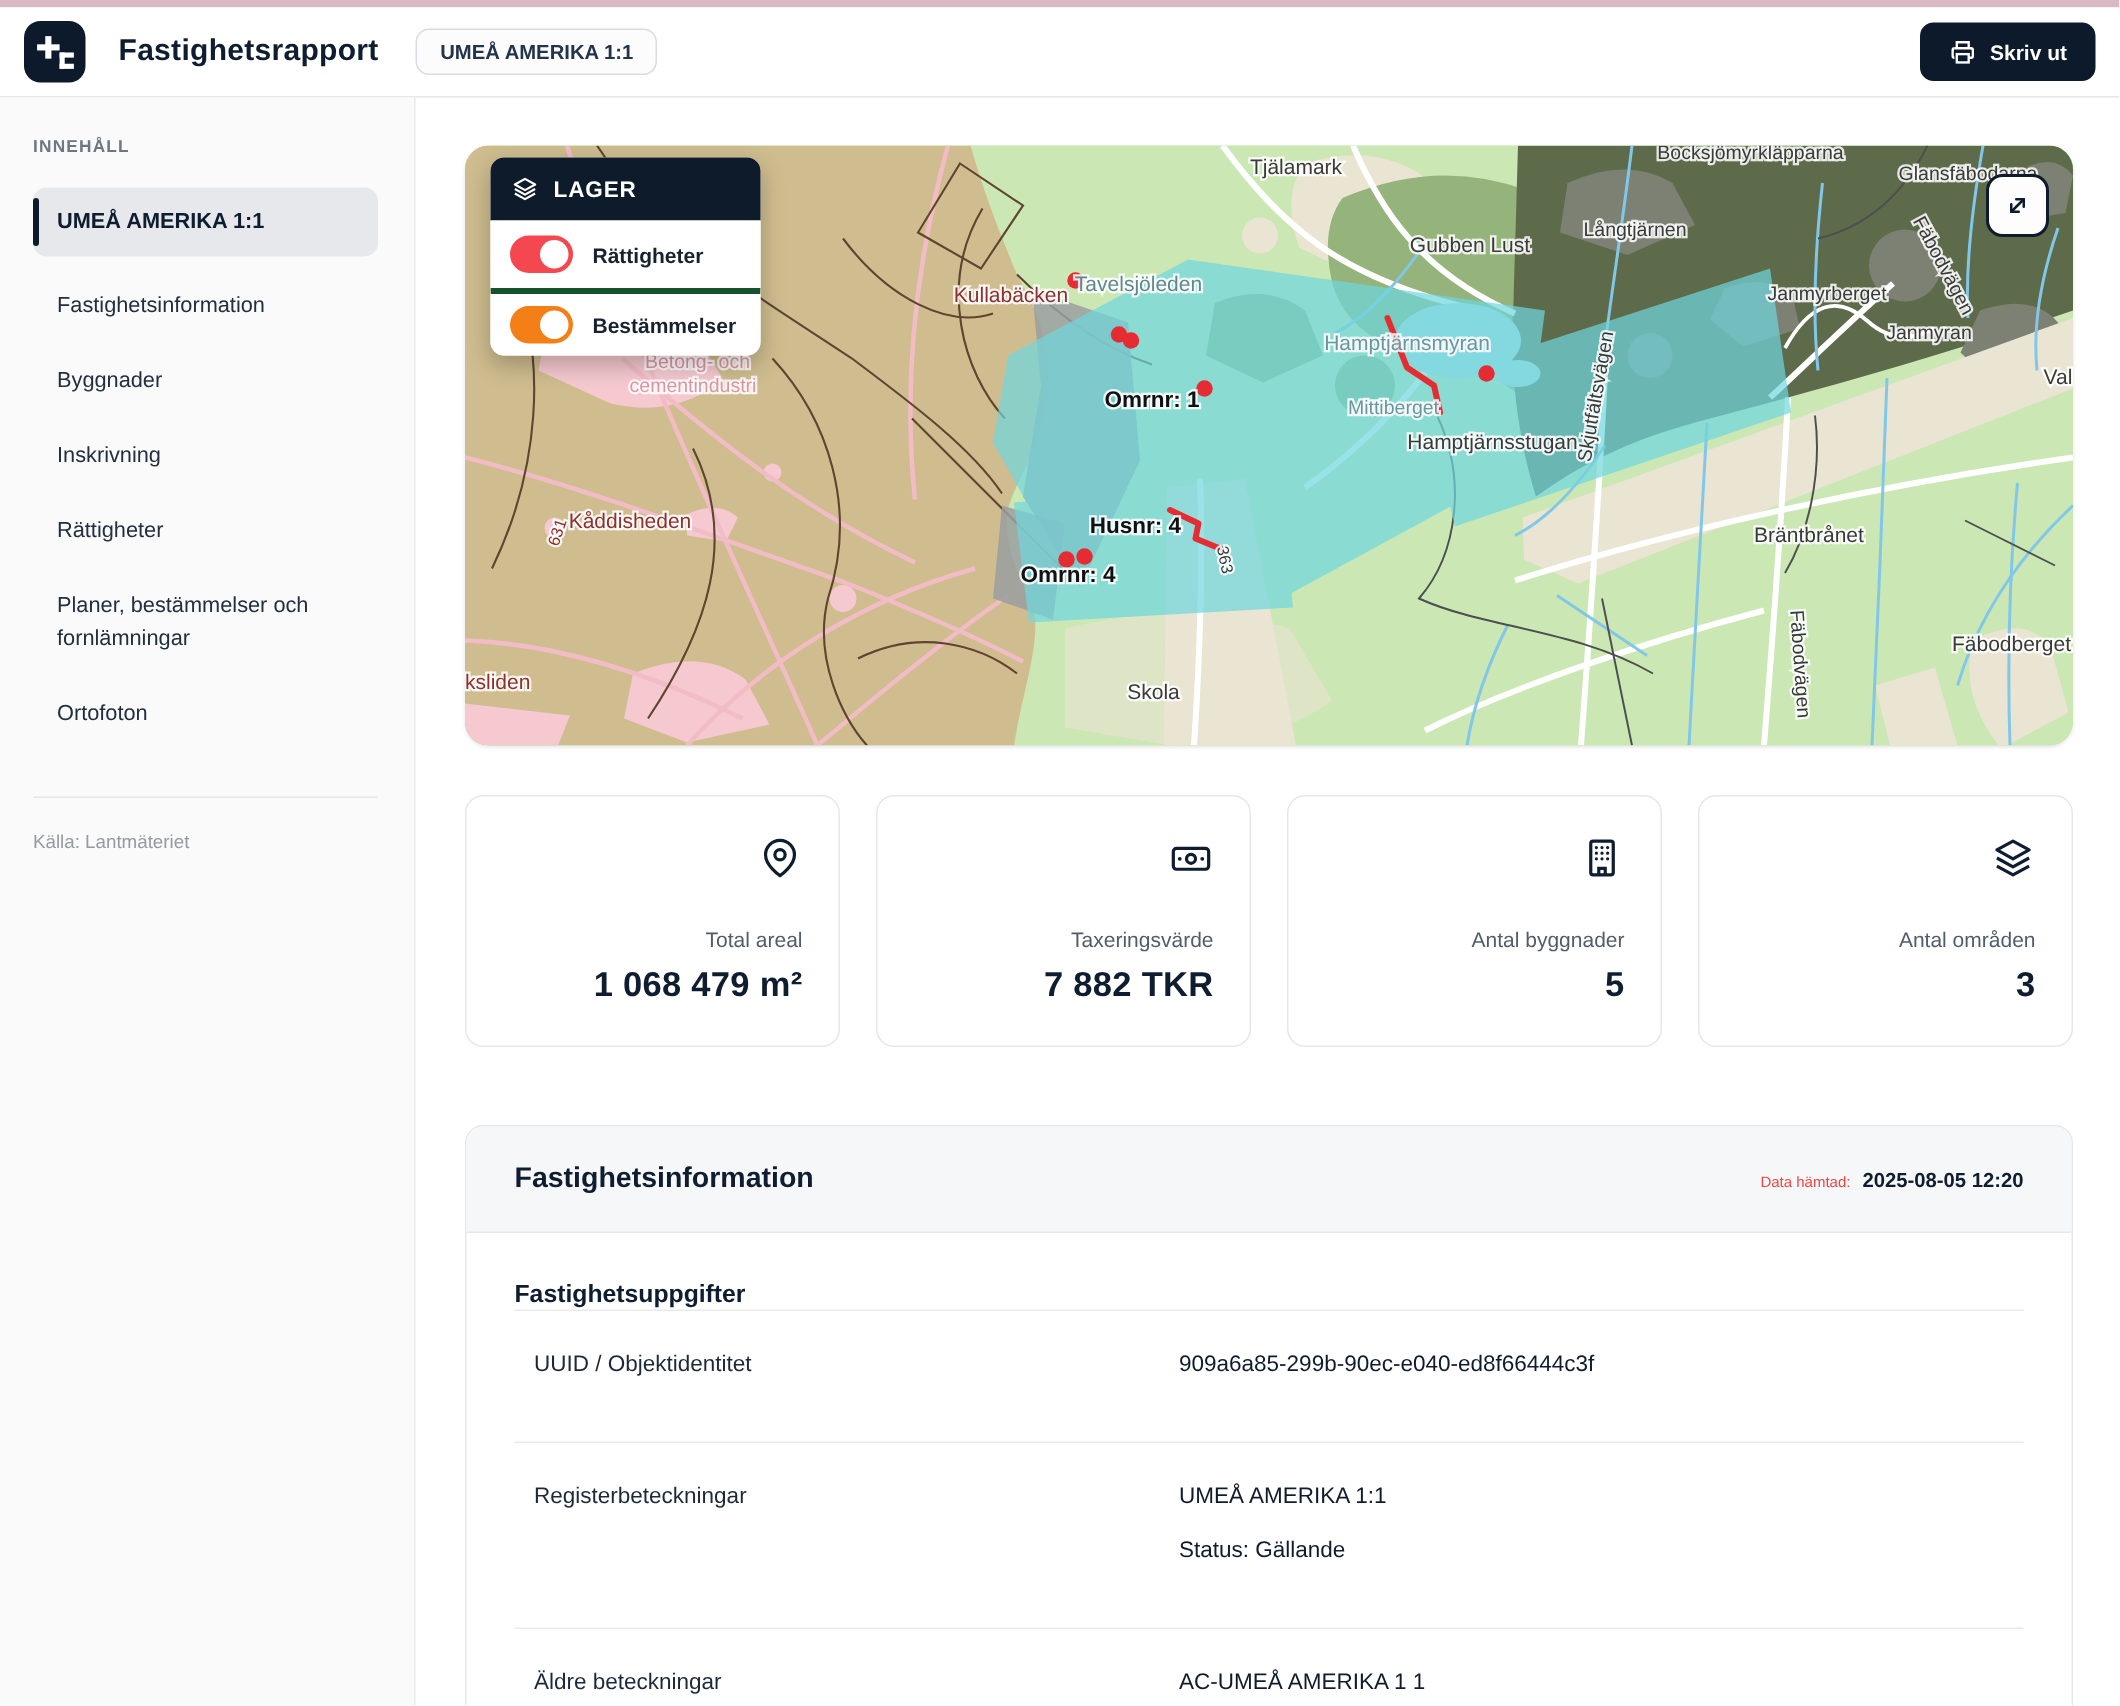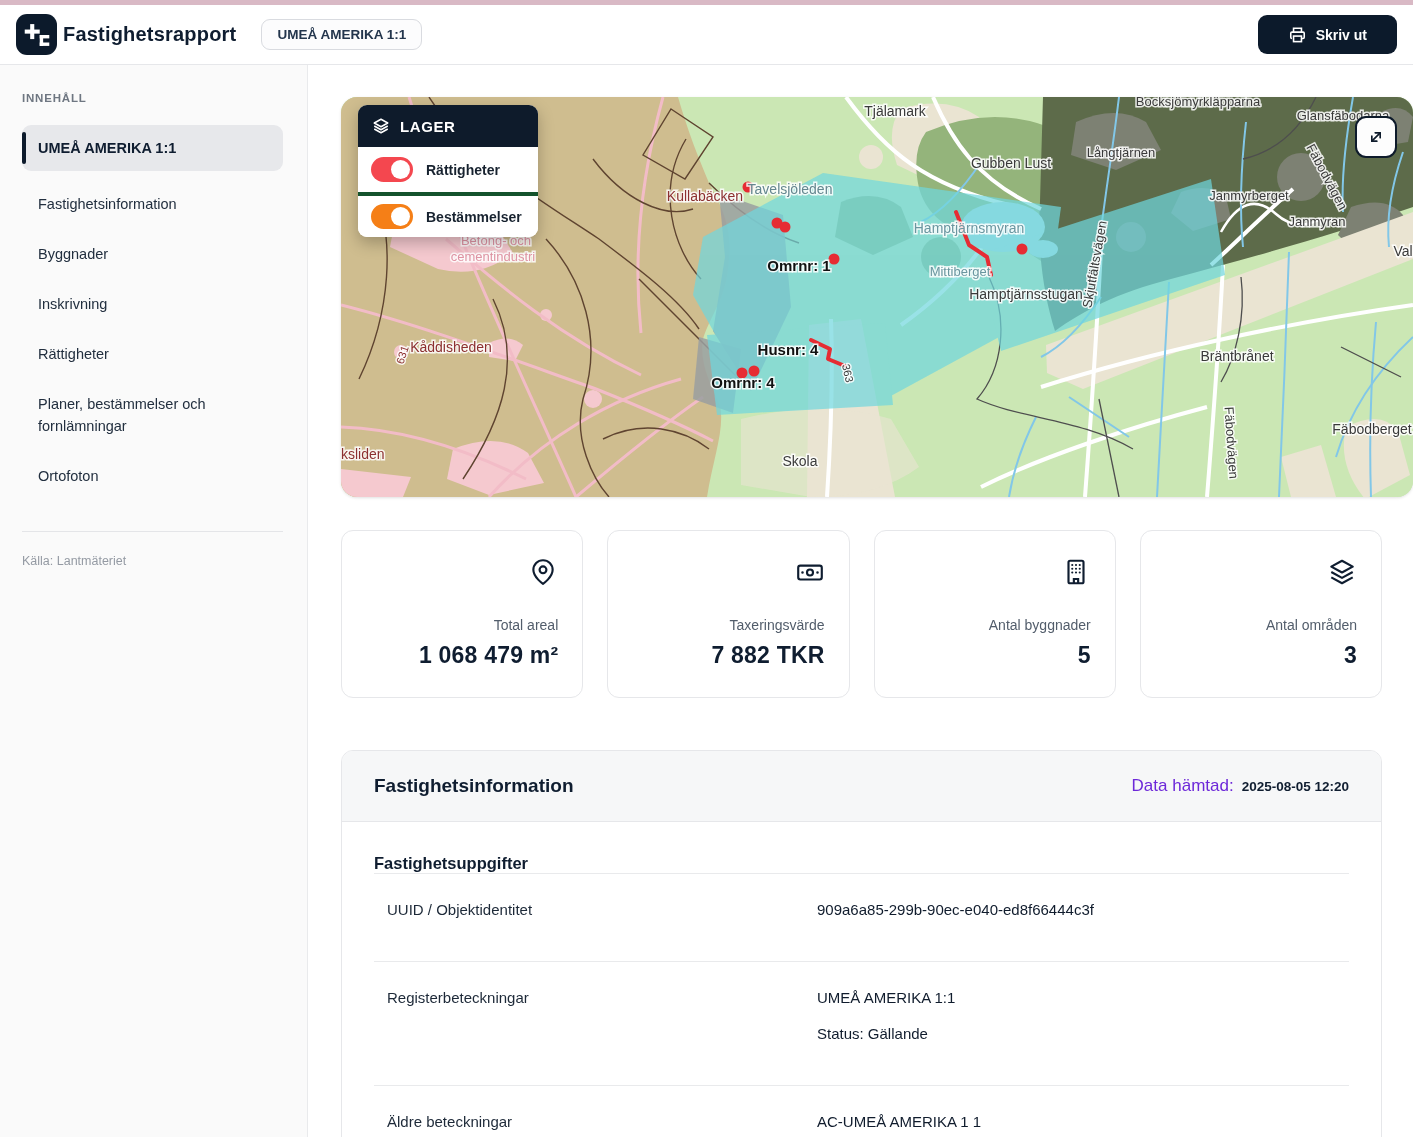--- a/index.html
+++ b/index.html
@@ -6,31 +6,31 @@
   html,body { width:1413px; height:1137px; overflow:hidden; background:#fff;
     font-family:"Liberation Sans","DejaVu Sans",sans-serif; color:#0f1d30; }
 
   .topstrip { height:5px; background:#d9b9c5; }
 
   
   .header { height:60px; display:flex; align-items:center; padding:0 16px;
     border-bottom:1px solid #e6e7ea; background:#fff; }
   .logo { width:41px; height:41px; border-radius:11px; background:#0c1a2b;
     display:flex; align-items:center; justify-content:center; flex:0 0 auto; }
-  .app-title { font-size:20px; font-weight:800; letter-spacing:.2px; margin-left:6px; color:#0f1d30; }
+  .app-title { font-size:20px; font-weight:800; letter-spacing:.2px; margin-left:22px; color:#0f1d30; }
   .chip { margin-left:25px; font-size:13.5px; font-weight:700; color:#23354c;
     border:1px solid #d9dbe0; background:#fcfcfd; border-radius:9px; padding:7px 15px; }
   .spacer { flex:1; }
   .print-btn { display:flex; align-items:center; gap:9px; background:#0c1a2b; color:#fff;
-    font-size:14px; font-weight:700; border:none; border-radius:9px; padding:10px 30px; cursor:pointer; }
+    font-size:14px; font-weight:700; border:none; border-radius:9px; padding:10px 19px; cursor:pointer; }
 
   .body-wrap { display:flex; height:1072px; }
 
   
-  .sidebar { width:308px; flex:0 0 auto; background:#fafafa; border-right:1px solid #e9eaec;
+  .sidebar { width:277px; flex:0 0 auto; background:#fafafa; border-right:1px solid #e9eaec;
     padding:27px 24px 0 22px; }
   .sidebar-heading { font-size:11.5px; font-weight:700; letter-spacing:.8px; color:#6e7681; }
   .nav { margin-top:21px; }
   .nav-item { position:relative; font-size:14.5px; color:#222f3f; padding:14px 16px;
     line-height:22px; border-radius:9px; cursor:pointer; }
   .nav-item.active { background:#e7e8eb; font-weight:800; color:#0f1d30; margin-bottom:8px; padding:12px 16px; }
   .nav-item.active::before { content:""; position:absolute; left:0; top:7px; bottom:7px;
     width:4px; border-radius:3px; background:#0c1a2b; }
   .sidebar-divider { border:none; border-top:1px solid #e4e5e8; margin:30px 0 0; }
   .source-note { font-size:12.5px; color:#949aa3; margin-top:22px; }
@@ -65,21 +65,21 @@
     background:#fff; padding:26px 24px; }
   .stat-label { font-size:14px; color:#525d6b; margin-top:26px; }
   .stat-value { font-size:23px; font-weight:800; color:#0f1d30; margin-top:9px; letter-spacing:.2px; }
 
   
   .section-card { margin-top:52px; border:1px solid #e6e7ea; border-radius:12px; overflow:hidden; background:#fff; }
   .section-header { display:flex; align-items:center; background:#f6f7f8; border-bottom:1px solid #e6e7ea;
     padding:24px 32px; }
   .section-title { font-size:19px; font-weight:800; color:#0f1d30; }
   .fetched { margin-left:auto; display:flex; align-items:baseline; gap:8px; }
-  .fetched-label { font-size:17px; color:#6d28d9;margin-left:20px; }
+  .fetched-label { font-size:10px; color:#ef4444;margin-left:20px; }
   .fetched-value { font-size:13.5px; font-weight:700; color:#0f1d30; }
   .section-body { padding:32px 32px 0; }
   .subsection-title { font-size:16.5px; font-weight:800; color:#0f1d30; }
   .info-row { display:flex; padding:27px 0 24px 13px; border-top:1px solid #e9eaec; }
   .info-row:first-of-type { border-top:none; margin-top:14px; }
   .info-label { width:430px; flex:0 0 auto; font-size:15px; color:#1d2938; }
   .info-values { flex:1; font-size:15px; color:#101c2d; }
   .info-values p { margin:0 0 19px; }
 </style>
 </head>

